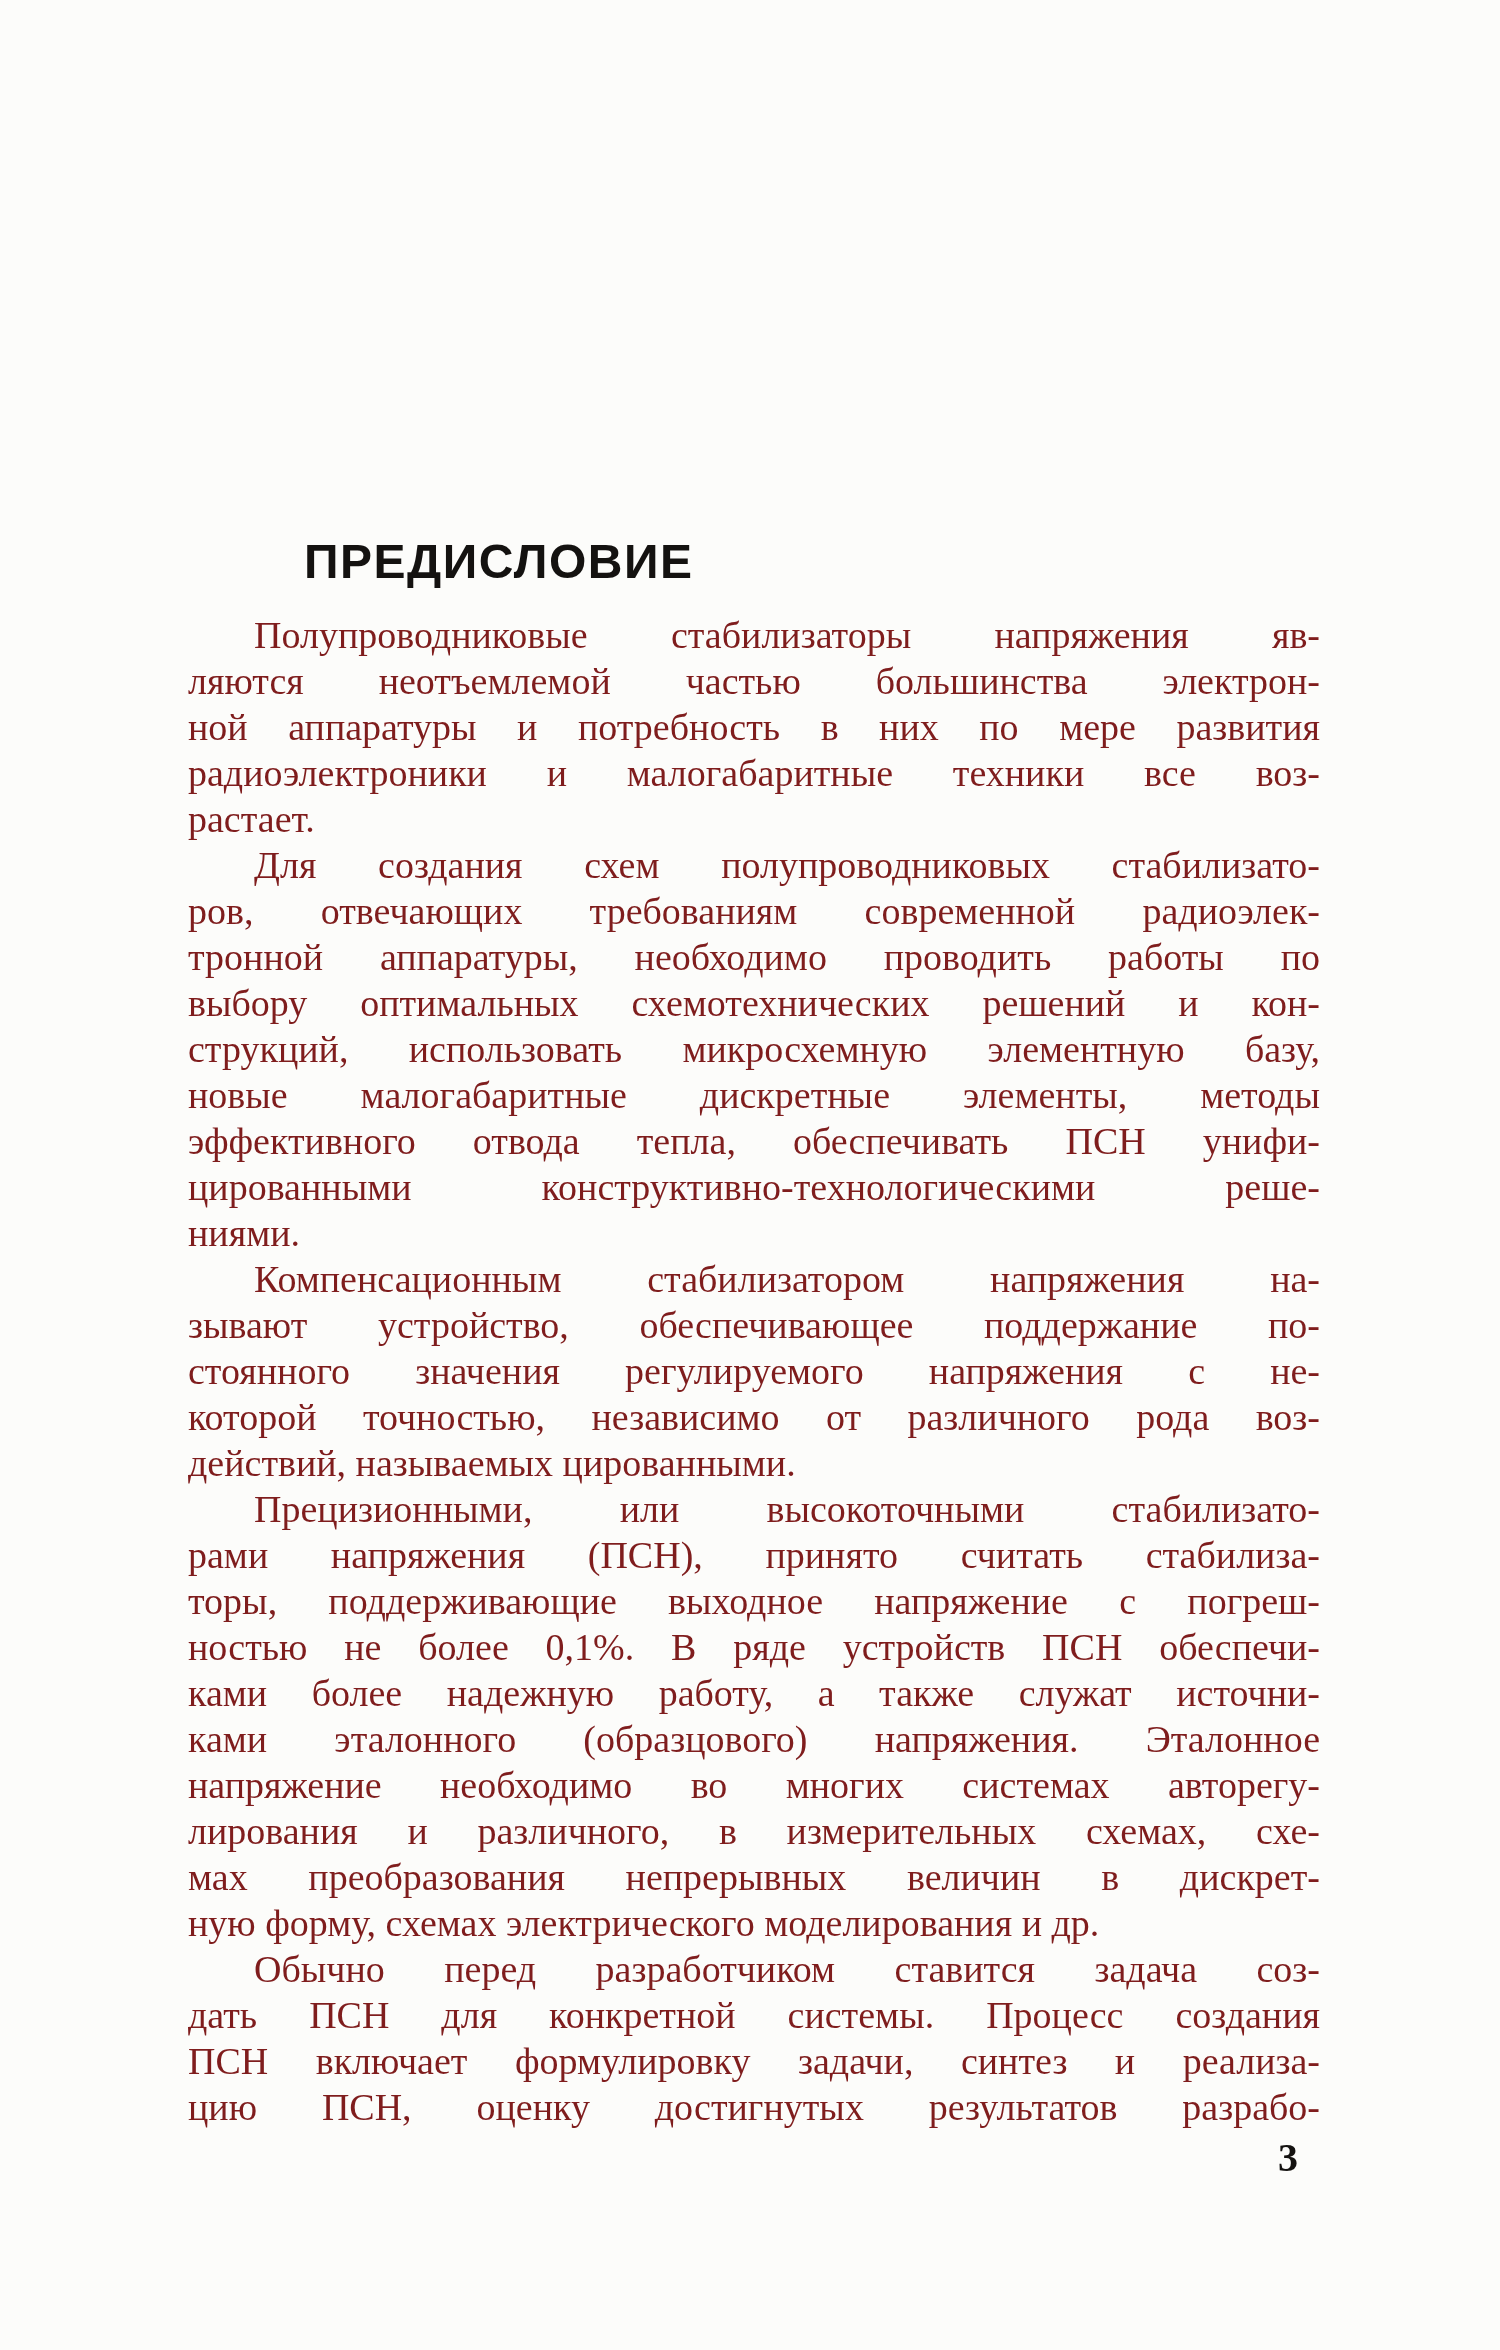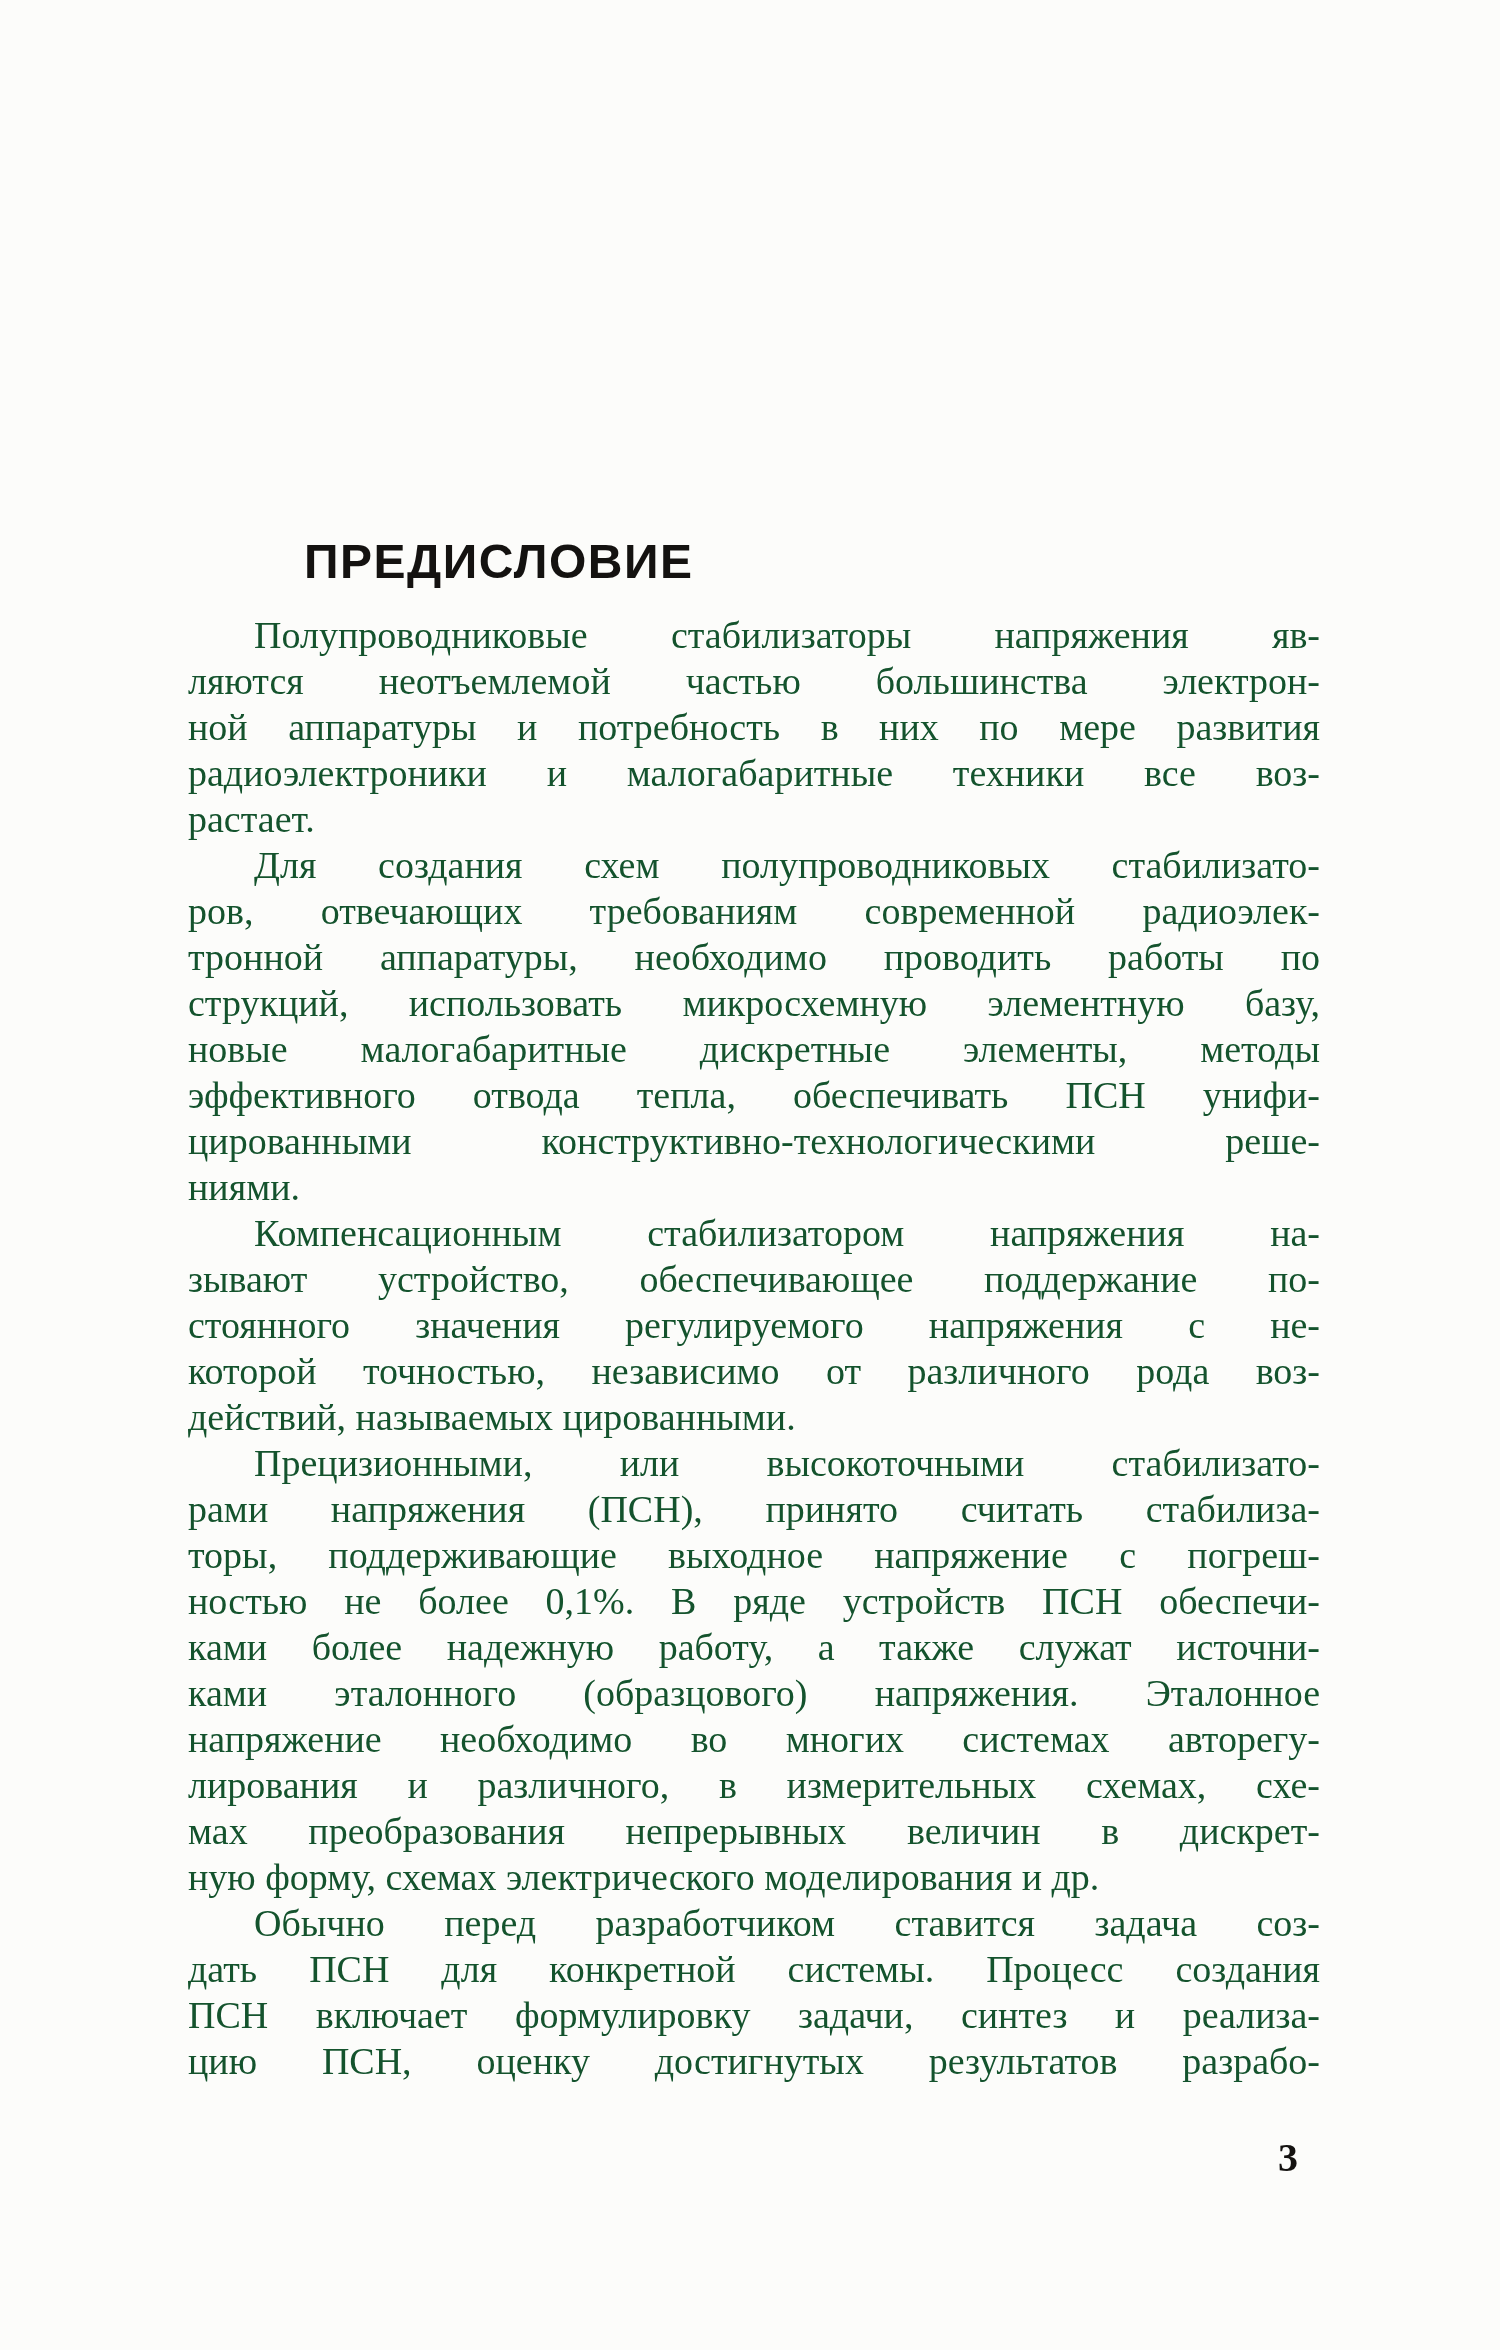--- a/index.html
+++ b/index.html
@@ -33,21 +33,21 @@
     color: #141210;
     margin: 0 0 28px 116px;
   }
   .paragraph { margin: 0; padding: 0; }
   .line {
     font-size: 38px;
     line-height: 46px;
     text-align: justify;
     text-align-last: justify;
     white-space: normal;
-    color: #14532d;
+    color: #7f1d1d;
   }
   .line.first { text-indent: 66px; }
   .line.para-last { text-align-last: left; }
   .page-number {
     position: absolute;
     left: 1278px;
     top: 2134px;
     font-family: "Liberation Serif", "DejaVu Serif", serif;
     font-weight: 700;
     font-size: 40px;
@@ -65,20 +65,21 @@
           <div class="line first">Полупроводниковые стабилизаторы напряжения яв-</div>
           <div class="line">ляются неотъемлемой частью большинства электрон-</div>
           <div class="line">ной аппаратуры и потребность в них по мере развития</div>
           <div class="line">радиоэлектроники и малогабаритные техники все воз-</div>
           <div class="line para-last">растает.</div>
         </div>
         <div class="paragraph">
           <div class="line first">Для создания схем полупроводниковых стабилизато-</div>
           <div class="line">ров, отвечающих требованиям современной радиоэлек-</div>
           <div class="line">тронной аппаратуры, необходимо проводить работы по</div>
+          <div class="line">выбору оптимальных схемотехнических решений и кон-</div>
           <div class="line">струкций, использовать микросхемную элементную базу,</div>
           <div class="line">новые малогабаритные дискретные элементы, методы</div>
           <div class="line">эффективного отвода тепла, обеспечивать ПСН унифи-</div>
           <div class="line">цированными конструктивно-технологическими реше-</div>
           <div class="line para-last">ниями.</div>
         </div>
         <div class="paragraph">
           <div class="line first">Компенсационным стабилизатором напряжения на-</div>
           <div class="line">зывают устройство, обеспечивающее поддержание по-</div>
           <div class="line">стоянного значения регулируемого напряжения с не-</div>

